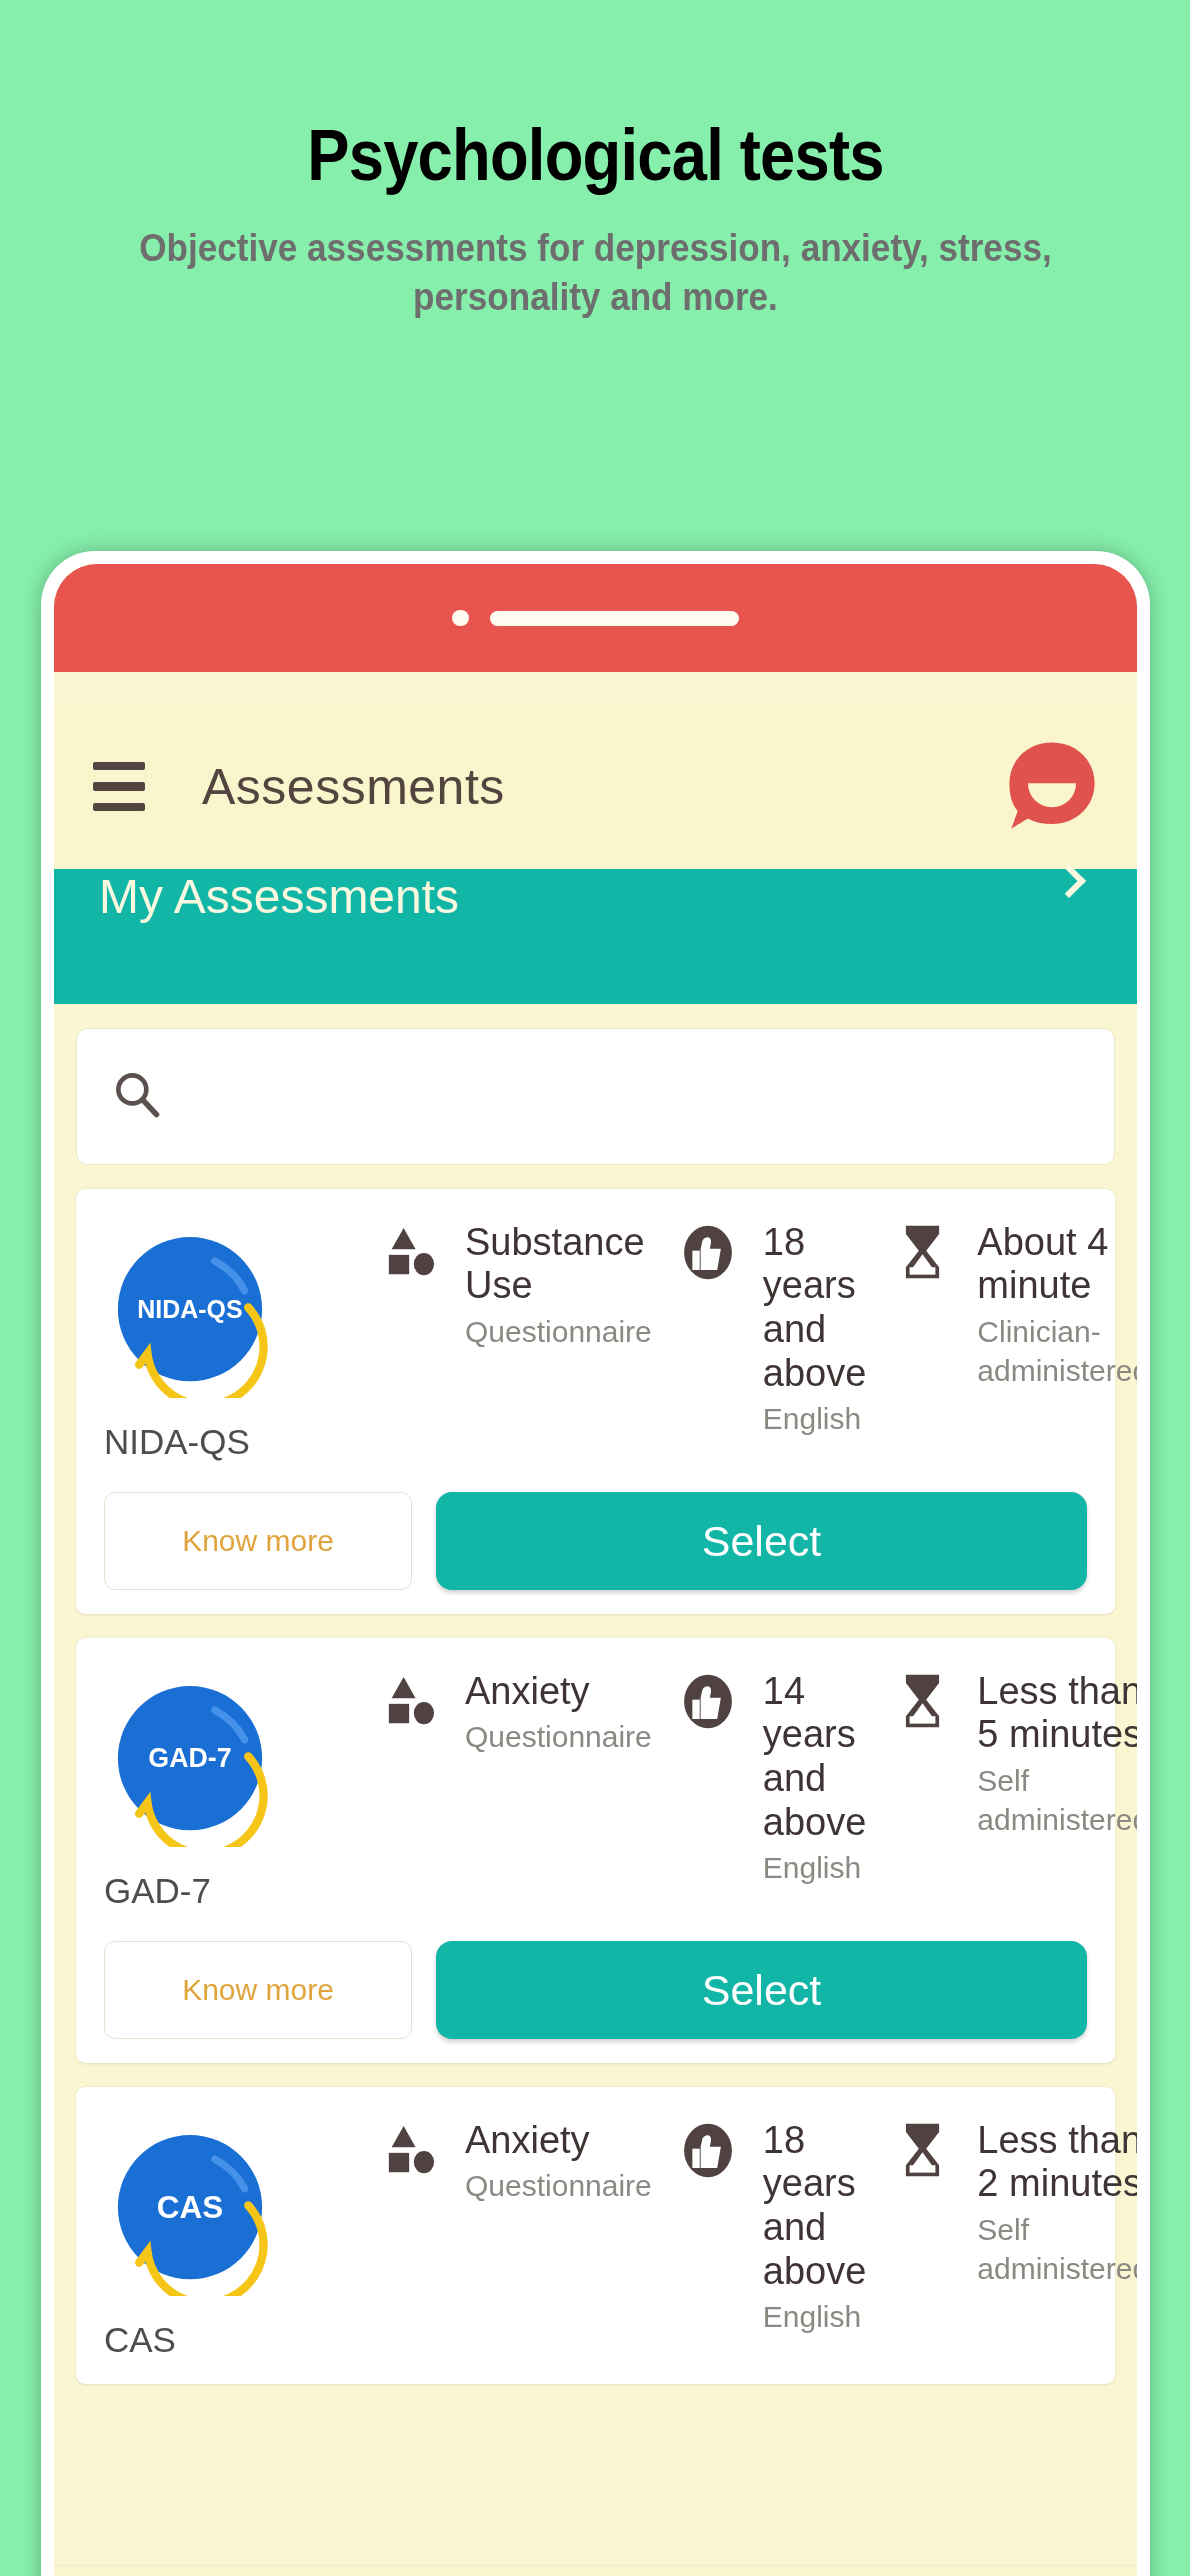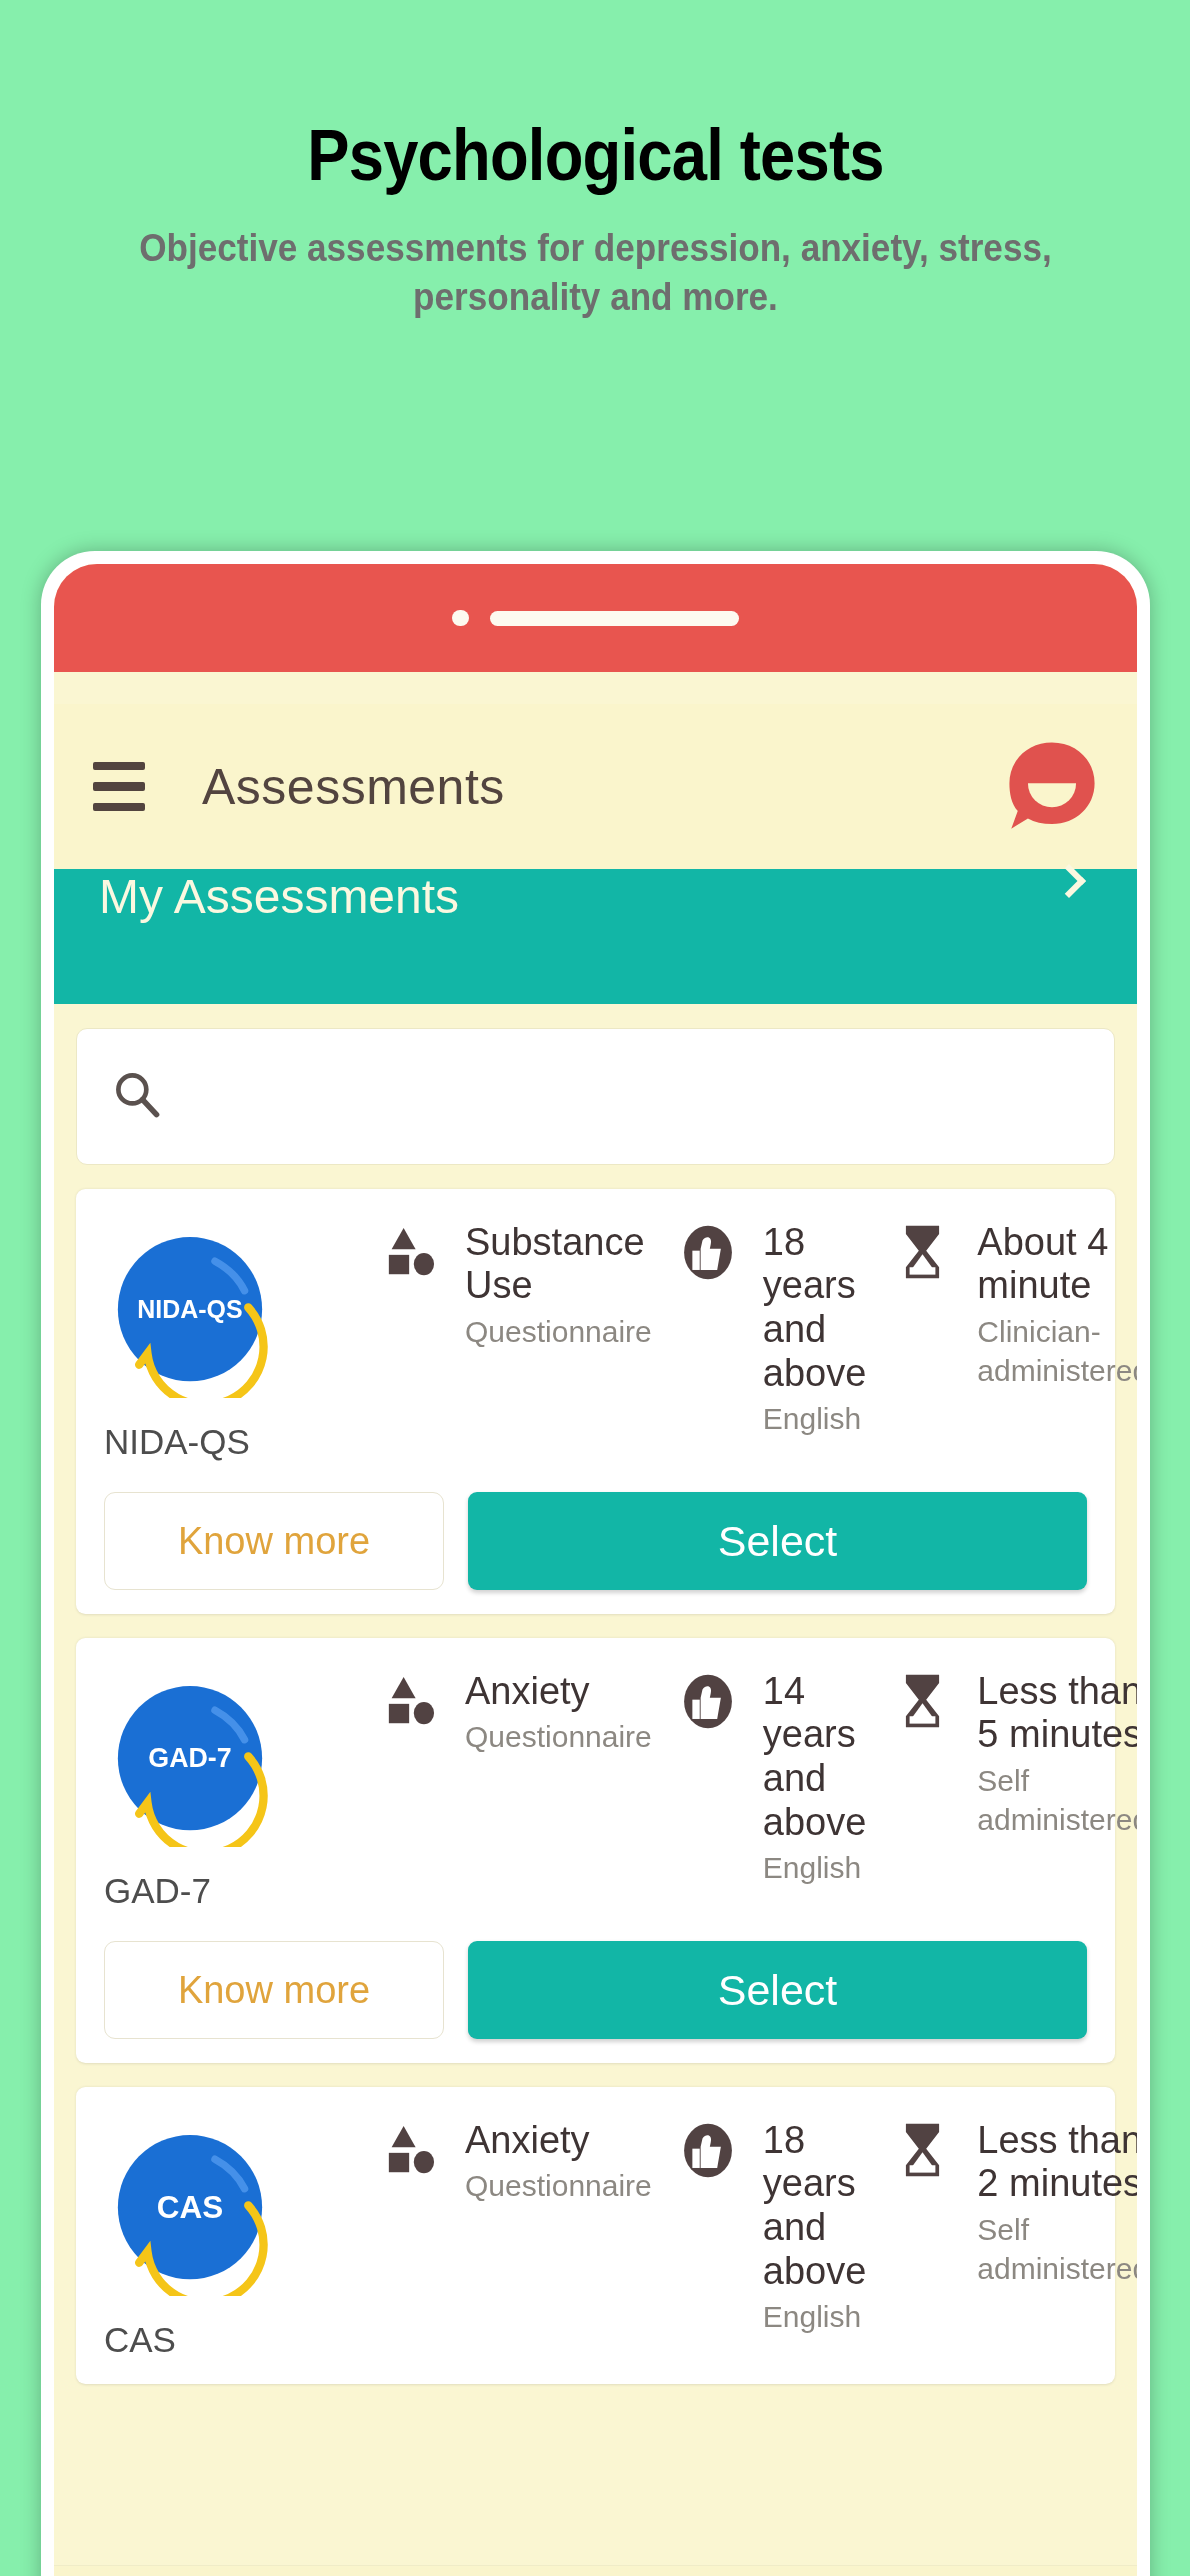--- a/index.html
+++ b/index.html
@@ -234,38 +234,38 @@
     margin-top: 3.7px;
   }
 
   .card-actions {
     display: flex;
     gap: 24px;
     margin-top: 30px;
   }
   .btn-know {
     flex: 0 0 auto;
-    width: 340px;
+    width: 308px;
     height: 98px;
     border: 1.4px solid #e7e3d0;
     border-radius: 11px;
     background: #ffffff;
     color: #e0a43c;
-    font-size: 38px;
+    font-size: 30px;
     font-family: "Liberation Sans", sans-serif;
     cursor: pointer;
     display: flex;
     align-items: center;
     justify-content: center;
   }
   .btn-select {
     flex: 1 1 auto;
     height: 98px;
     border: none;
-    border-radius: 9px;
+    border-radius: 16px;
     background: #12b6a6;
     color: #ffffff;
     font-size: 43px;
     font-family: "Liberation Sans", sans-serif;
     cursor: pointer;
     box-shadow: 0 2.8px 4.6px rgba(0,0,0,0.18);
     display: flex;
     align-items: center;
     justify-content: center;
   }

